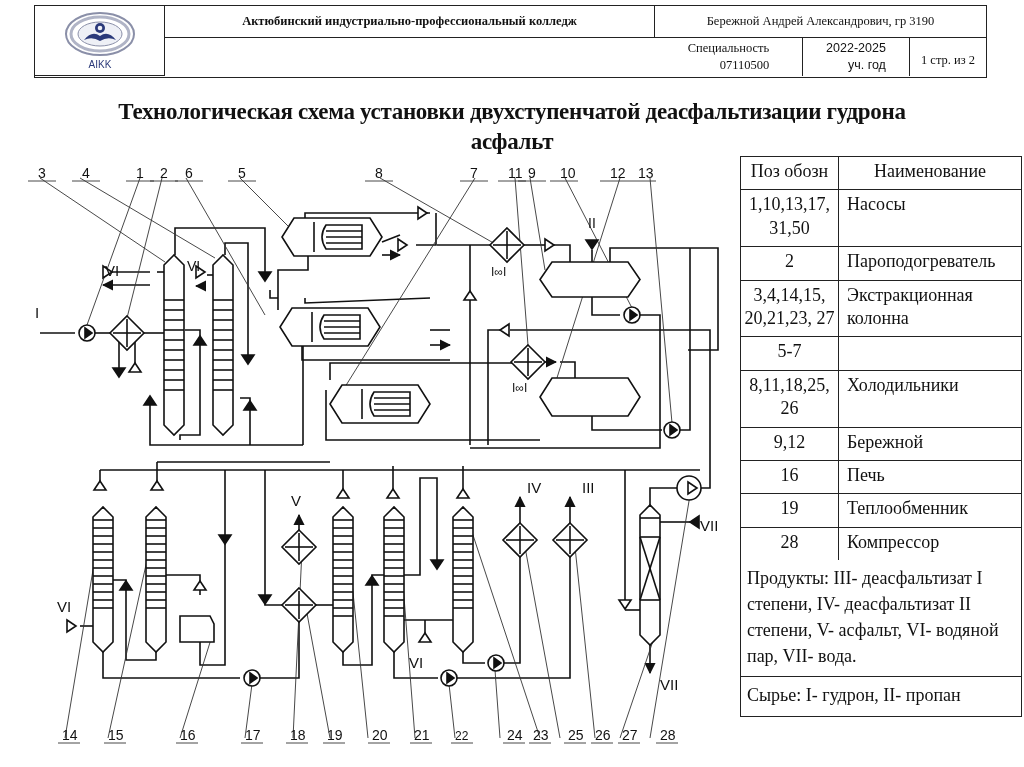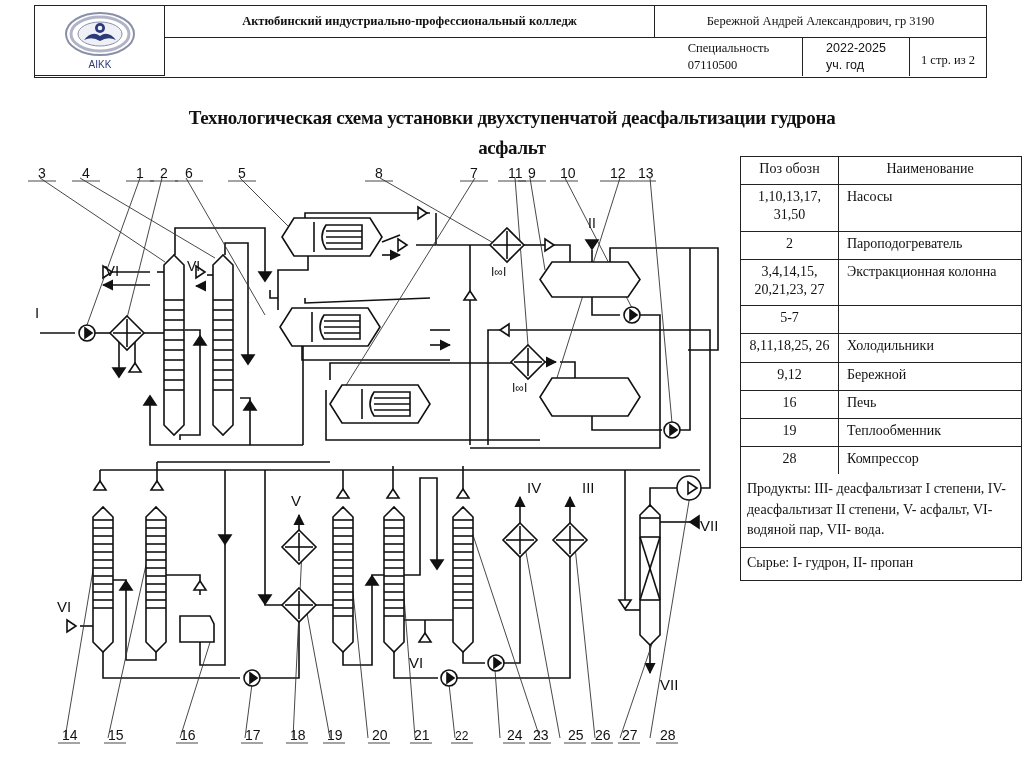--- a/index.html
+++ b/index.html
@@ -1,29 +1,29 @@
 <!DOCTYPE html>
 <html><head>
 <meta charset="utf-8">
 <style>
   html, body { margin:0; padding:0; background:#ffffff; }
   body { width:1024px; height:767px; position:relative; overflow:hidden; font-family:"Liberation Serif", serif; color:#111; }
   .hdr { position:absolute; left:34px; top:5px; width:953px; height:73px; border:1.5px solid #222; box-sizing:border-box; }
-  .hdr .cell { position:absolute; border-right:1px solid #222; border-bottom:1px solid #222; box-sizing:border-box; display:flex; align-items:center; justify-content:center; text-align:left; font-size:12.5px; line-height:1.35; }
+  .hdr .cell { position:absolute; border-right:1px solid #222; border-bottom:1px solid #222; box-sizing:border-box; display:flex; align-items:center; justify-content:center; text-align:right; font-size:12.5px; line-height:1.35; }
   .logo-cell { left:0; top:0; width:130px; height:70px; }
   .c-college { left:130px; top:0; width:490px; height:32px; font-weight:bold; }
   .c-author { left:620px; top:0; width:331px; height:32px; border-right:none !important; }
   .c-title { left:130px; top:32px; width:490px; height:38px; border-bottom:none !important; }
   .c-spec { left:620px; top:32px; width:148px; height:38px; border-bottom:none !important; }
   .c-year { left:768px; top:32px; width:107px; height:38px; border-bottom:none !important; font-family:"Liberation Sans", sans-serif; }
   .c-page { left:875px; top:32px; width:76px; height:38px; border-bottom:none !important; border-right:none !important; align-items:flex-start; padding-top:6px; }
   .logo { width:80px; height:62px; position:relative; }
-  .title { position:absolute; left:40px; top:103px; width:944px; text-align:center; font-family:"Liberation Serif", serif; font-weight:bold; font-size:19px; line-height:30px; letter-spacing:-0.3px; }
+  .title { position:absolute; left:40px; top:97px; width:944px; text-align:center; font-family:"Liberation Serif", serif; font-weight:bold; font-size:23px; line-height:30px; letter-spacing:-0.3px; }
   .diagram { position:absolute; left:0; top:150px; }
-  .legend { position:absolute; left:740px; top:156px; width:282px; border:1.5px solid #222; box-sizing:border-box; font-size:14px; }
+  .legend { position:absolute; left:740px; top:156px; width:282px; border:1.5px solid #222; box-sizing:border-box; font-size:18px; }
   .legend .row { display:flex; border-bottom:1px solid #222; }
   .legend .row:last-child { border-bottom:none; }
   .legend .pos { width:98px; border-right:1px solid #222; text-align:center; padding:3px 2px 6px; box-sizing:border-box; line-height:1.3; }
   .legend .name { flex:1; padding:3px 8px 6px; line-height:1.3; }
   .legend .full { padding:5px 6px 7px; line-height:1.45; }
   svg text { font-family:"Liberation Sans", sans-serif; }
 </style>
 </head>
 <body>
 

